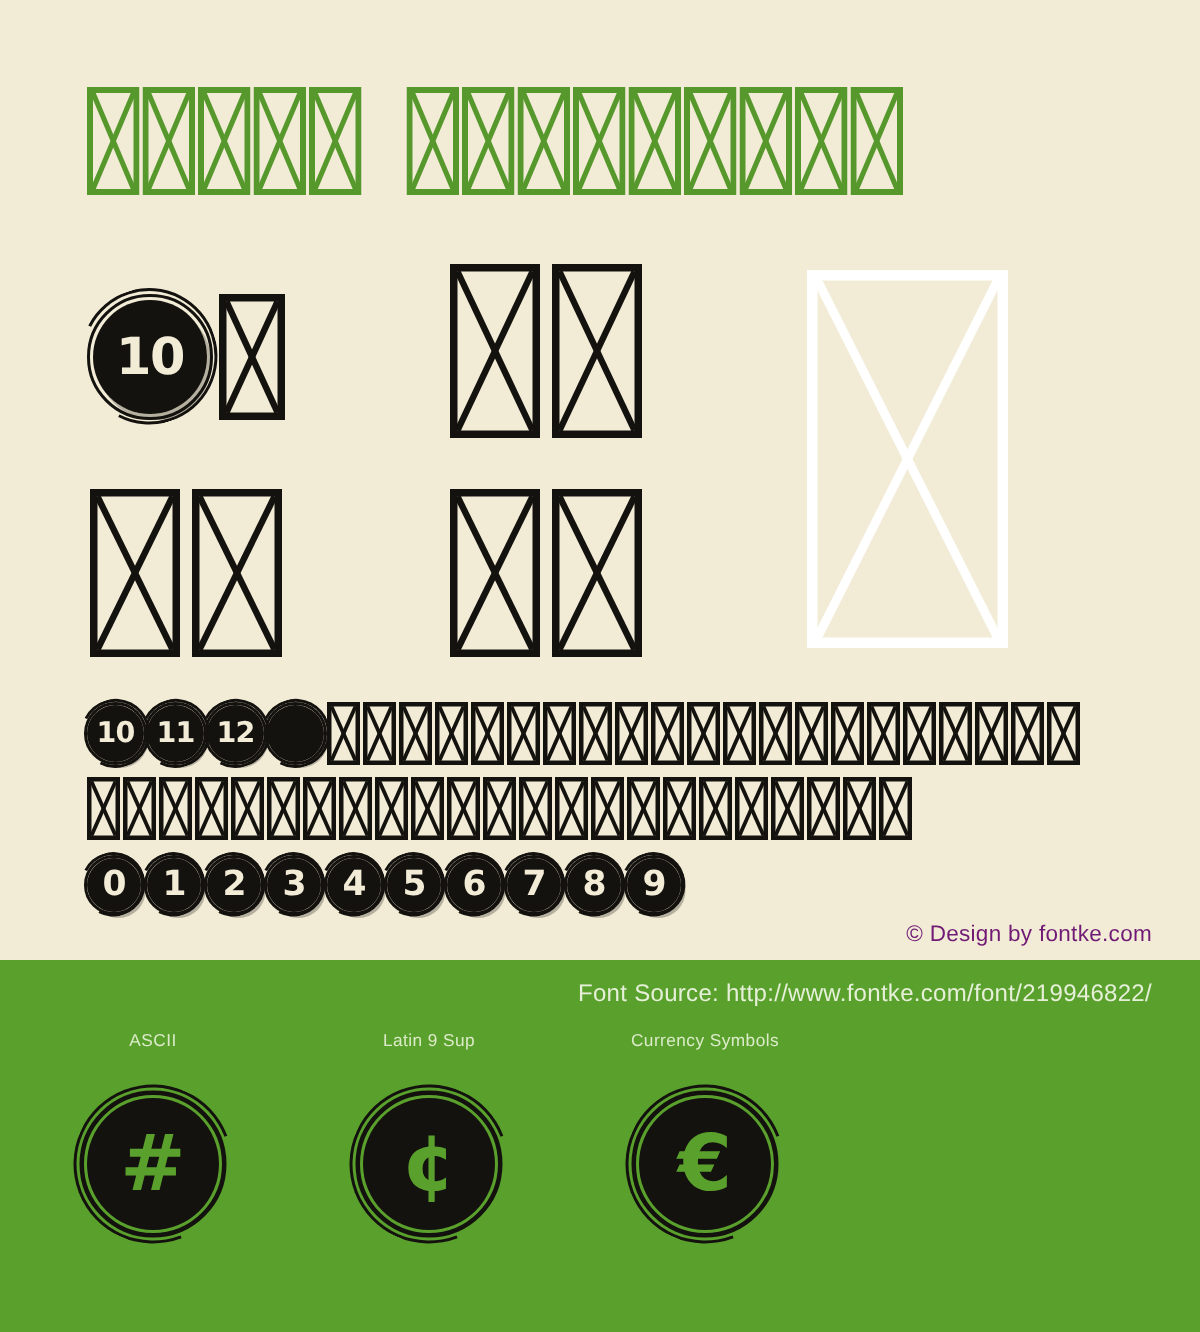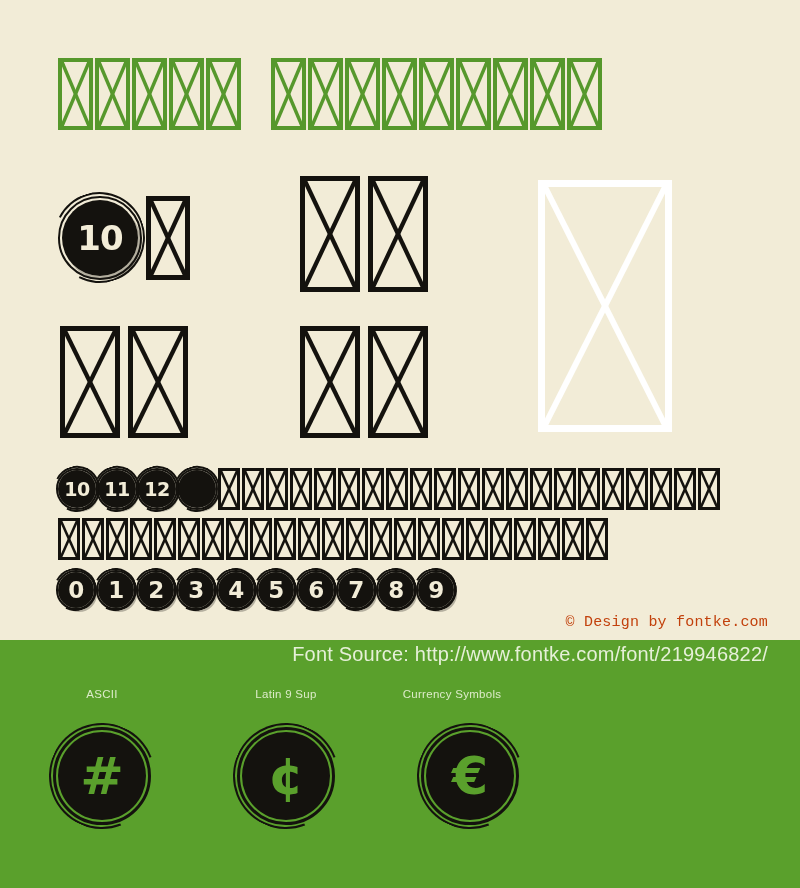--- a/index.html
+++ b/index.html
@@ -146,39 +146,39 @@
     display: inline-block;
     position: relative;
   }
 
   
   #credit-line {
     position: absolute;
     right: 32px;
     top: 614px;
     font-size: 15px;
-    color: #c2410c;
-    font-family: Liberation Mono, monospace;
+    color: #701a75;
+    font-family: Liberation Sans, sans-serif;
     letter-spacing: 0.2px;
   }
 
   
   #footer {
     position: absolute;
     left: 0;
     top: 640px;
     width: 800px;
     height: 248px;
     background: #5aa02c;
   }
   #font-source {
     position: absolute;
     right: 32px;
-    top: 3px;
-    font-size: 20px;
+    top: 14px;
+    font-size: 16px;
     color: #e6f0d8;
     letter-spacing: 0.2px;
   }
   .block-labels {
     position: absolute;
     left: 0;
     top: 48px;
     width: 684px;
     height: 22px;
   }
@@ -527,21 +527,21 @@
 
 <div id="digits-row"><span class="badge digit-badge" style="width: 36px; height: 36px; font-size: 23px;"><span class="badge-shadow"></span><span class="ring"></span><span class="ring2"></span><span class="lbl">0</span></span><span class="badge digit-badge" style="width: 36px; height: 36px; font-size: 23px;"><span class="badge-shadow"></span><span class="ring"></span><span class="ring2"></span><span class="lbl">1</span></span><span class="badge digit-badge" style="width: 36px; height: 36px; font-size: 23px;"><span class="badge-shadow"></span><span class="ring"></span><span class="ring2"></span><span class="lbl">2</span></span><span class="badge digit-badge" style="width: 36px; height: 36px; font-size: 23px;"><span class="badge-shadow"></span><span class="ring"></span><span class="ring2"></span><span class="lbl">3</span></span><span class="badge digit-badge" style="width: 36px; height: 36px; font-size: 23px;"><span class="badge-shadow"></span><span class="ring"></span><span class="ring2"></span><span class="lbl">4</span></span><span class="badge digit-badge" style="width: 36px; height: 36px; font-size: 23px;"><span class="badge-shadow"></span><span class="ring"></span><span class="ring2"></span><span class="lbl">5</span></span><span class="badge digit-badge" style="width: 36px; height: 36px; font-size: 23px;"><span class="badge-shadow"></span><span class="ring"></span><span class="ring2"></span><span class="lbl">6</span></span><span class="badge digit-badge" style="width: 36px; height: 36px; font-size: 23px;"><span class="badge-shadow"></span><span class="ring"></span><span class="ring2"></span><span class="lbl">7</span></span><span class="badge digit-badge" style="width: 36px; height: 36px; font-size: 23px;"><span class="badge-shadow"></span><span class="ring"></span><span class="ring2"></span><span class="lbl">8</span></span><span class="badge digit-badge" style="width: 36px; height: 36px; font-size: 23px;"><span class="badge-shadow"></span><span class="ring"></span><span class="ring2"></span><span class="lbl">9</span></span></div>
 
 <div id="credit-line">© Design by fontke.com</div>
 
 <div id="footer">
   <div id="font-source">Font Source: http://www.fontke.com/font/219946822/</div>
   <div class="block-labels">
       <div class="block-label" style="left: 22px; width: 160px;">ASCII</div>
       <div class="block-label" style="left: 206px; width: 160px;">Latin 9 Sup</div>
-      <div class="block-label" style="left: 372px; width: 160px; text-align: center;">Currency Symbols</div>
+      <div class="block-label" style="left: 390px; width: 160px; text-align: center;">Currency Symbols</div>
     </div>
   <div class="glyph-cells">
       <div class="glyph-cell" style="left: 54px;">
         <div class="coin">
           <div class="disc"></div>
           <div class="outline"></div>
           <div class="outline2"></div>
           <div class="sym">#</div>
         </div>
       </div>

